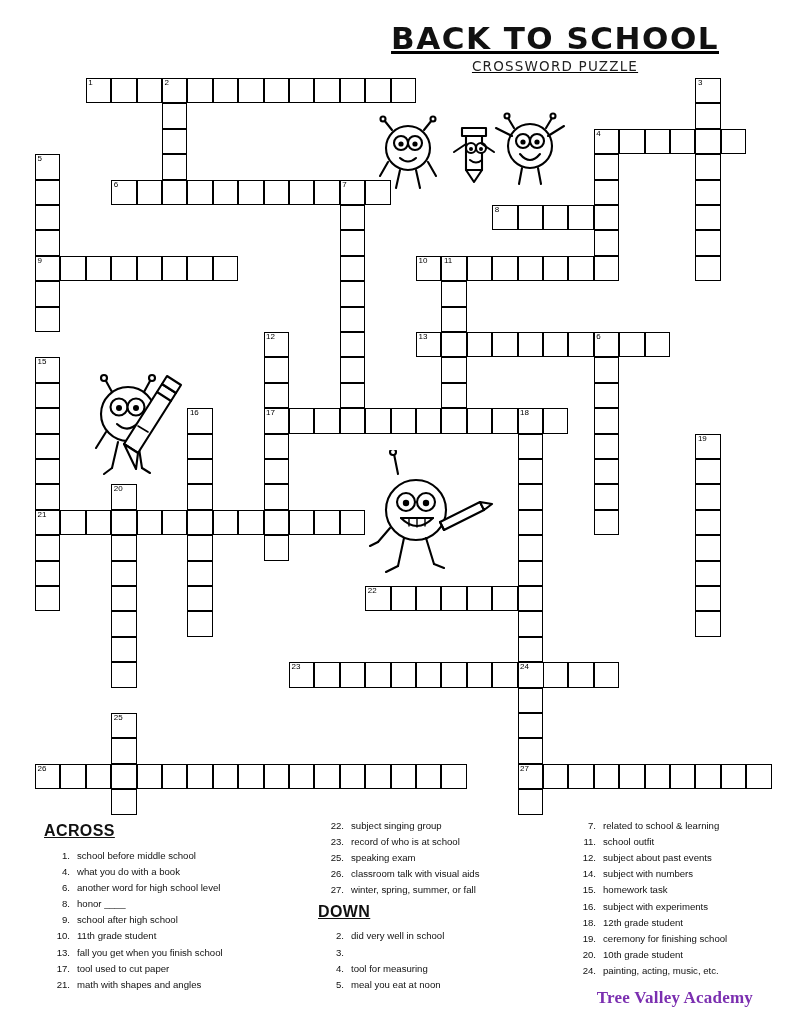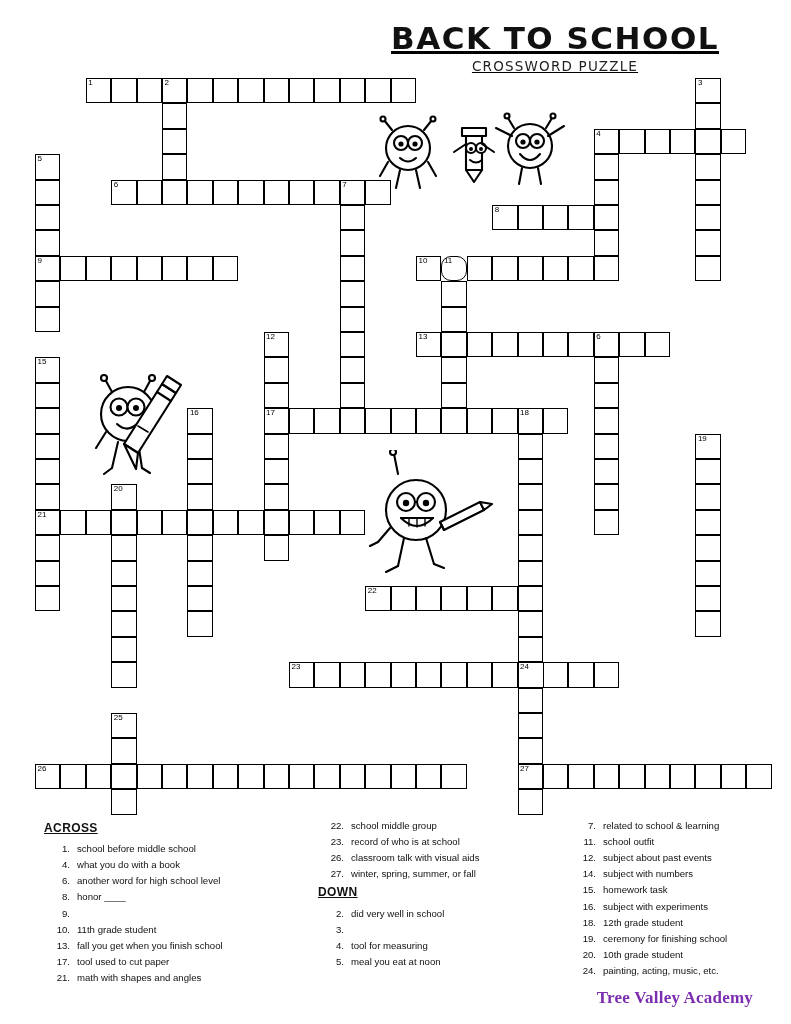--- a/index.html
+++ b/index.html
@@ -81,21 +81,21 @@
     top: 0;
     font-size: 9.6px;
     color: #111;
     line-height: 1.68;
   }
   .clue-col.c1 { left: 4px;   width: 262px; }
   .clue-col.c2 { left: 278px; width: 248px; }
   .clue-col.c3 { left: 530px; width: 240px; }
   .clue-head {
     font-weight: bold;
-    font-size: 12px;
+    font-size: 16px;
     letter-spacing: .4px;
     text-decoration: underline;
     margin-bottom: 3px;
     display: block;
   }
   .clue-row { display: flex; }
   .clue-num {
     width: 26px;
     text-align: right;
     padding-right: 7px;
@@ -210,21 +210,21 @@
       <div class="cell" style="left: 60.4px; top: 255.8px; width: 25.4px; height: 25.4px;"></div>
       <div class="cell" style="left: 85.8px; top: 255.8px; width: 25.4px; height: 25.4px;"></div>
       <div class="cell" style="left: 111.2px; top: 255.8px; width: 25.4px; height: 25.4px;"></div>
       <div class="cell" style="left: 136.6px; top: 255.8px; width: 25.4px; height: 25.4px;"></div>
       <div class="cell" style="left: 162px; top: 255.8px; width: 25.4px; height: 25.4px;"></div>
       <div class="cell" style="left: 187.4px; top: 255.8px; width: 25.4px; height: 25.4px;"></div>
       <div class="cell" style="left: 212.8px; top: 255.8px; width: 25.4px; height: 25.4px;"></div>
       <div class="cell" style="left: 416px; top: 255.8px; width: 25.4px; height: 25.4px;">
         <span class="num">10</span>
       </div>
-      <div class="cell" style="left: 441.4px; top: 255.8px; width: 25.4px; height: 25.4px; border-radius: 10px;">
+      <div class="cell" style="left: 441.4px; top: 255.8px; width: 25.4px; height: 25.4px;">
         <span class="num">11</span>
       </div>
       <div class="cell" style="left: 466.8px; top: 255.8px; width: 25.4px; height: 25.4px;"></div>
       <div class="cell" style="left: 492.2px; top: 255.8px; width: 25.4px; height: 25.4px;"></div>
       <div class="cell" style="left: 517.6px; top: 255.8px; width: 25.4px; height: 25.4px;"></div>
       <div class="cell" style="left: 543px; top: 255.8px; width: 25.4px; height: 25.4px;"></div>
       <div class="cell" style="left: 568.4px; top: 255.8px; width: 25.4px; height: 25.4px;"></div>
       <div class="cell" style="left: 441.4px; top: 281.2px; width: 25.4px; height: 25.4px;"></div>
       <div class="cell" style="left: 441.4px; top: 306.6px; width: 25.4px; height: 25.4px;"></div>
       <div class="cell" style="left: 441.4px; top: 332px; width: 25.4px; height: 25.4px;"></div>
@@ -518,20 +518,21 @@
           <div class="clue-row">
             <span class="clue-num">6.</span>
             <span class="clue-text">another word for high school level</span>
           </div>
           <div class="clue-row">
             <span class="clue-num">8.</span>
             <span class="clue-text">honor ____</span>
           </div>
           <div class="clue-row">
             <span class="clue-num">9.</span>
+            <span class="clue-text">school after high school</span>
           </div>
           <div class="clue-row">
             <span class="clue-num">10.</span>
             <span class="clue-text">11th grade student</span>
           </div>
           <div class="clue-row">
             <span class="clue-num">13.</span>
             <span class="clue-text">fall you get when you finish school</span>
           </div>
           <div class="clue-row">
@@ -541,25 +542,29 @@
           <div class="clue-row">
             <span class="clue-num">21.</span>
             <span class="clue-text">math with shapes and angles</span>
           </div>
         </div>
     </div>
     <div class="clue-col c2">
       <div id="across-col-2">
           <div class="clue-row">
             <span class="clue-num">22.</span>
-            <span class="clue-text">school middle group</span>
+            <span class="clue-text">subject singing group</span>
           </div>
           <div class="clue-row">
             <span class="clue-num">23.</span>
             <span class="clue-text">record of who is at school</span>
+          </div>
+          <div class="clue-row">
+            <span class="clue-num">25.</span>
+            <span class="clue-text">speaking exam</span>
           </div>
           <div class="clue-row">
             <span class="clue-num">26.</span>
             <span class="clue-text">classroom talk with visual aids</span>
           </div>
           <div class="clue-row">
             <span class="clue-num">27.</span>
             <span class="clue-text">winter, spring, summer, or fall</span>
           </div>
         </div>

